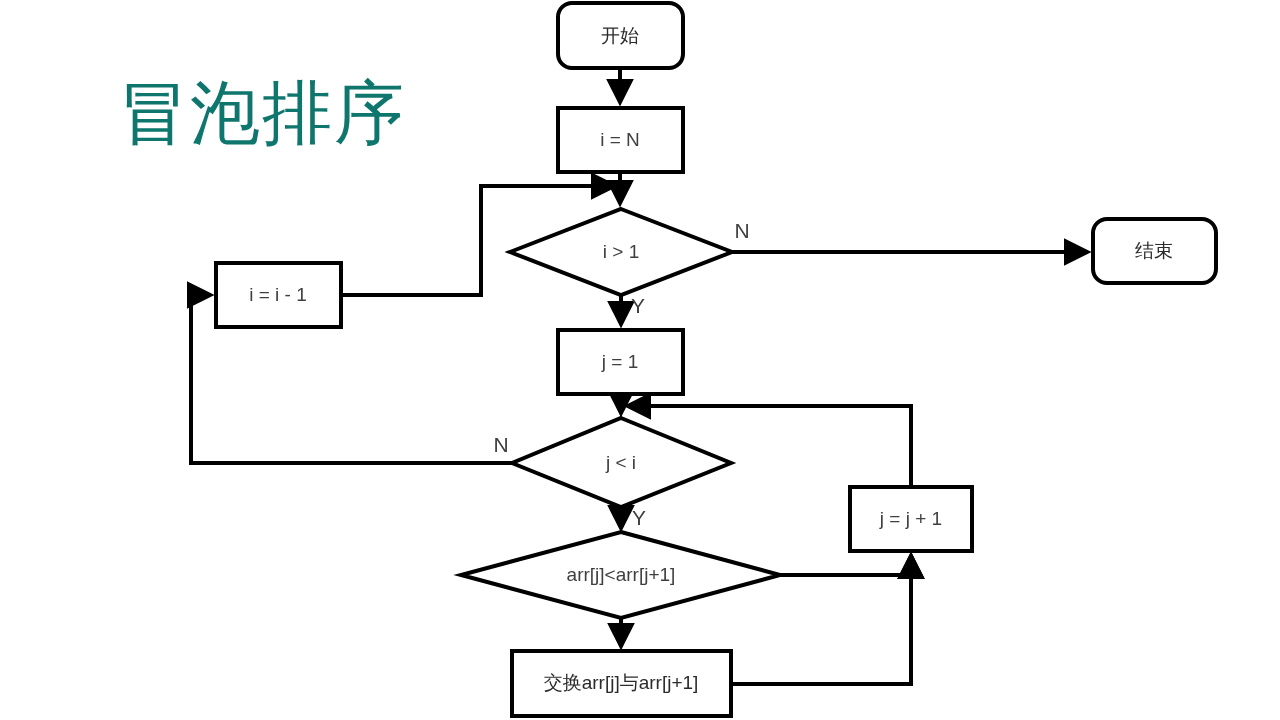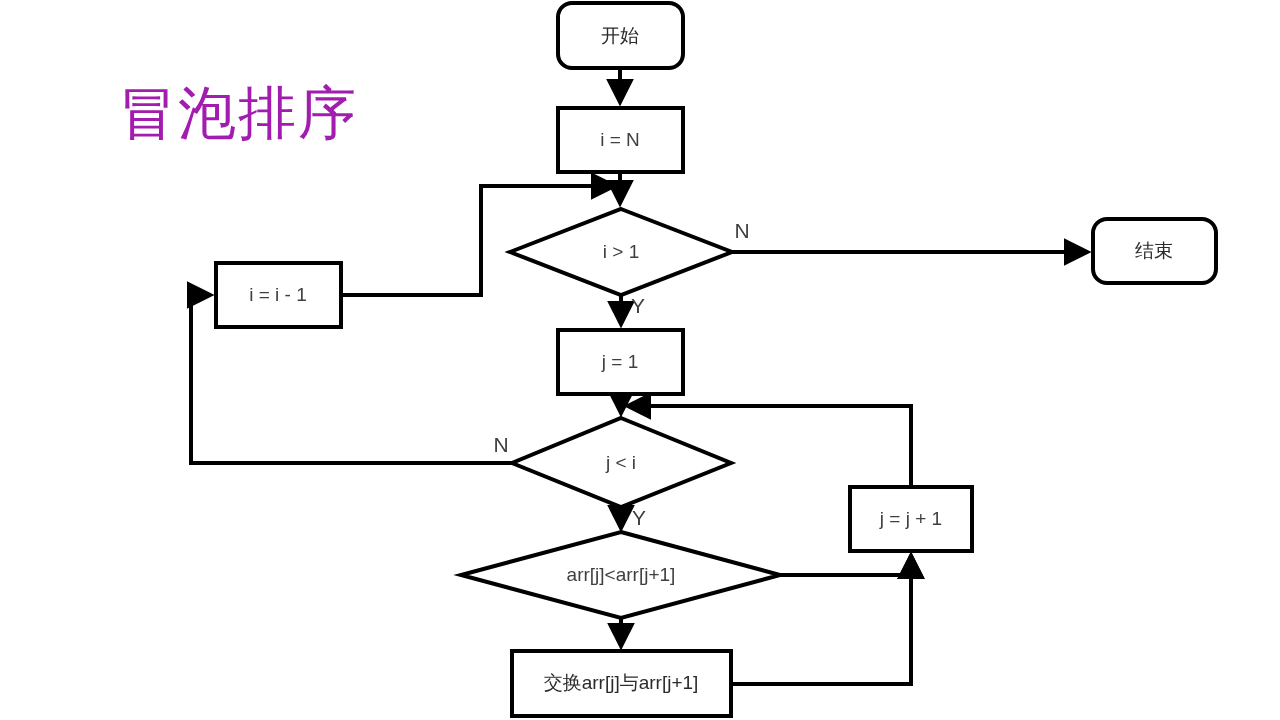--- a/index.html
+++ b/index.html
@@ -53,23 +53,23 @@
     font-size: 21px;
     fill: #3f3f3f;
     text-anchor: middle;
     dominant-baseline: middle;
   }
   .chart-title {
     position: absolute;
     left: 118px;
     top: 78px;
     font-family: "DejaVu Sans", "Liberation Sans", sans-serif;
-    font-size: 58px;
+    font-size: 70px;
     line-height: 70px;
-    color: #a21caf;
+    color: #0f766e;
     letter-spacing: 2px;
     white-space: nowrap;
   }
 </style>
 </head>
 <body>
 
 <div id="canvas">
 
   <div class="chart-title">冒泡排序</div>

